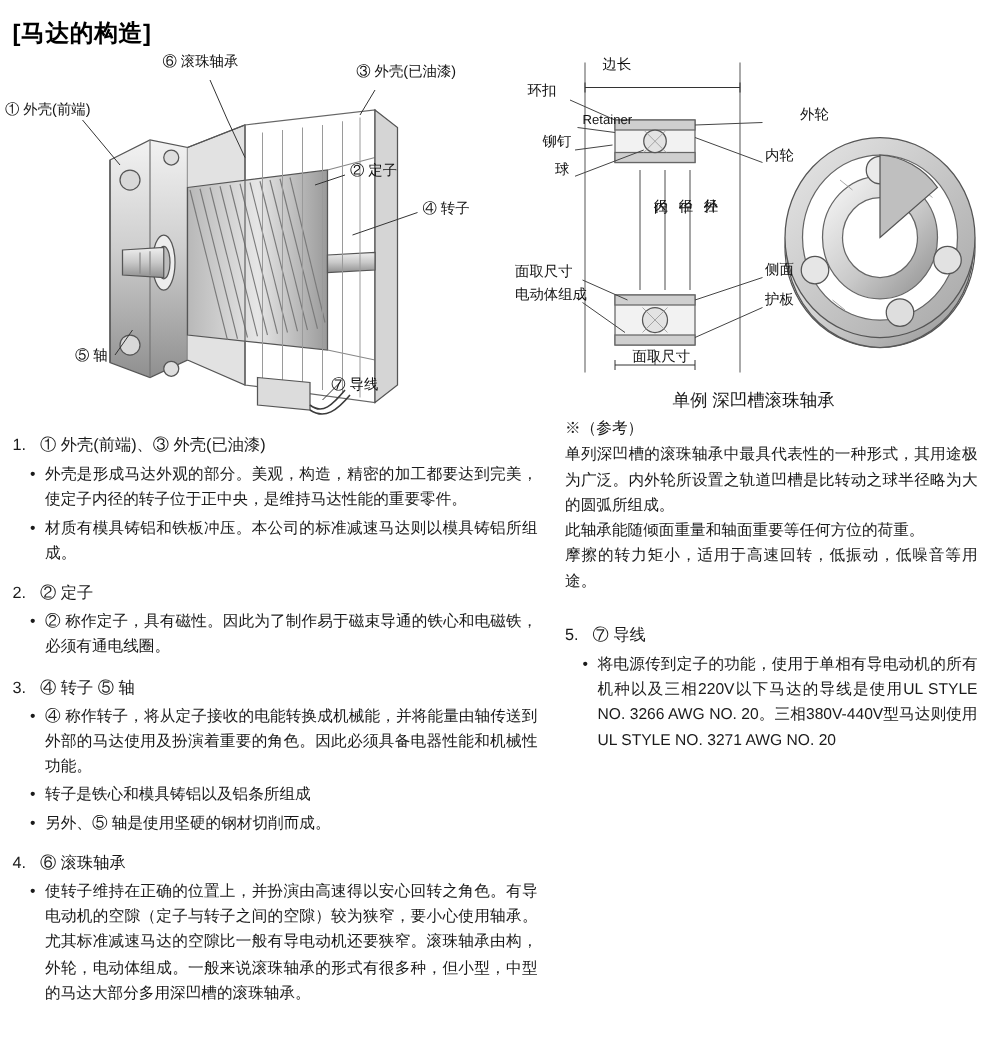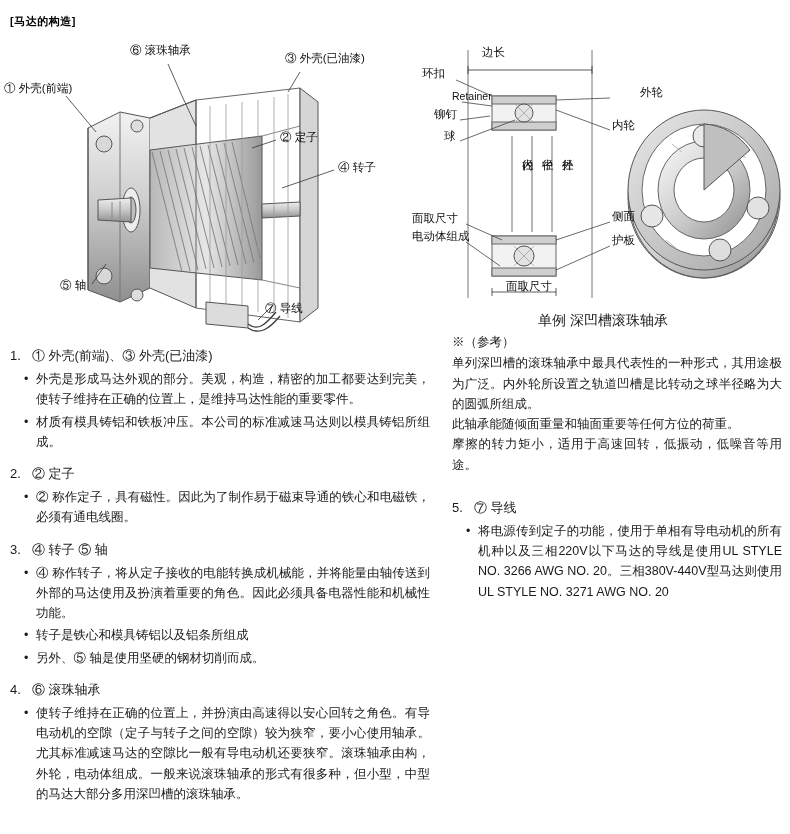--- a/index.html
+++ b/index.html
@@ -8,21 +8,21 @@
     height: 834px;
     background: #ffffff;
     font-family: "Liberation Sans", sans-serif;
     color: #1a1a1a;
     position: relative;
     overflow: hidden;
   }
   .page-title {
     position: absolute;
     left: 10px; top: 14px;
-    font-size: 11px;
+    font-size: 19px;
     font-weight: bold;
     letter-spacing: 0.5px;
     color: #000;
   }
 
   
   .figures {
     position: absolute;
     left: 0; top: 40px;
     width: 790px; height: 300px;
@@ -269,21 +269,21 @@
           <path d="M316 110 L326 118"></path>
           <path d="M246 200 L256 208"></path>
         </g>
 
         <path d="M284 150 L330 110 A62 66 0 0 0 284 84 Z" fill="#bfbfbf" stroke="#555"></path>
       </g>
     </svg>
 
     <div class="lbl" style="left:62px; top:6px;">边长</div>
     <div class="lbl" style="left:2px; top:27px;">环扣</div>
-    <div class="lbl small" style="left:0px; top:50px;padding-left:32px;">Retainer</div>
+    <div class="lbl small" style="left:14px; top:50px;padding-left:32px;">Retainer</div>
     <div class="lbl" style="left:14px; top:68px;">铆钉</div>
     <div class="lbl" style="left:24px; top:90px;">球</div>
     <div class="lbl" style="left:192px; top:46px;margin-left:28px;">外轮</div>
     <div class="lbl" style="left:192px; top:79px;">内轮</div>
     <div class="lbl vert" style="left:100px; top:110px;">内径</div>
     <div class="lbl vert" style="left:120px; top:110px;">中径</div>
     <div class="lbl vert" style="left:140px; top:110px;">外径</div>
     <div class="lbl" style="left:-8px; top:172px;">面取尺寸</div>
     <div class="lbl" style="left:-8px; top:190px;">电动体组成</div>
     <div class="lbl" style="left:192px; top:170px;">侧面</div>
@@ -294,21 +294,21 @@
 </div>
 
 <div class="col col-left">
 
   <div class="sec">
     <div class="sec-head">
       <span class="sec-num">1.</span>
       <span class="sec-title">① 外壳(前端)、③ 外壳(已油漆)</span>
     </div>
     <ul class="bullets">
-      <li>外壳是形成马达外观的部分。美观，构造，精密的加工都要达到完美，使转子维持在正确的位置上，是维持马达性能的重要零件。</li>
+      <li>外壳是形成马达外观的部分。美观，构造，精密的加工都要达到完美，使定子内径的转子位于正中央，是维持马达性能的重要零件。</li>
       <li>材质有模具铸铝和铁板冲压。本公司的标准减速马达则以模具铸铝所组成。</li>
     </ul>
   </div>
 
   <div class="sec">
     <div class="sec-head">
       <span class="sec-num">2.</span>
       <span class="sec-title">② 定子</span>
     </div>
     <ul class="bullets">

